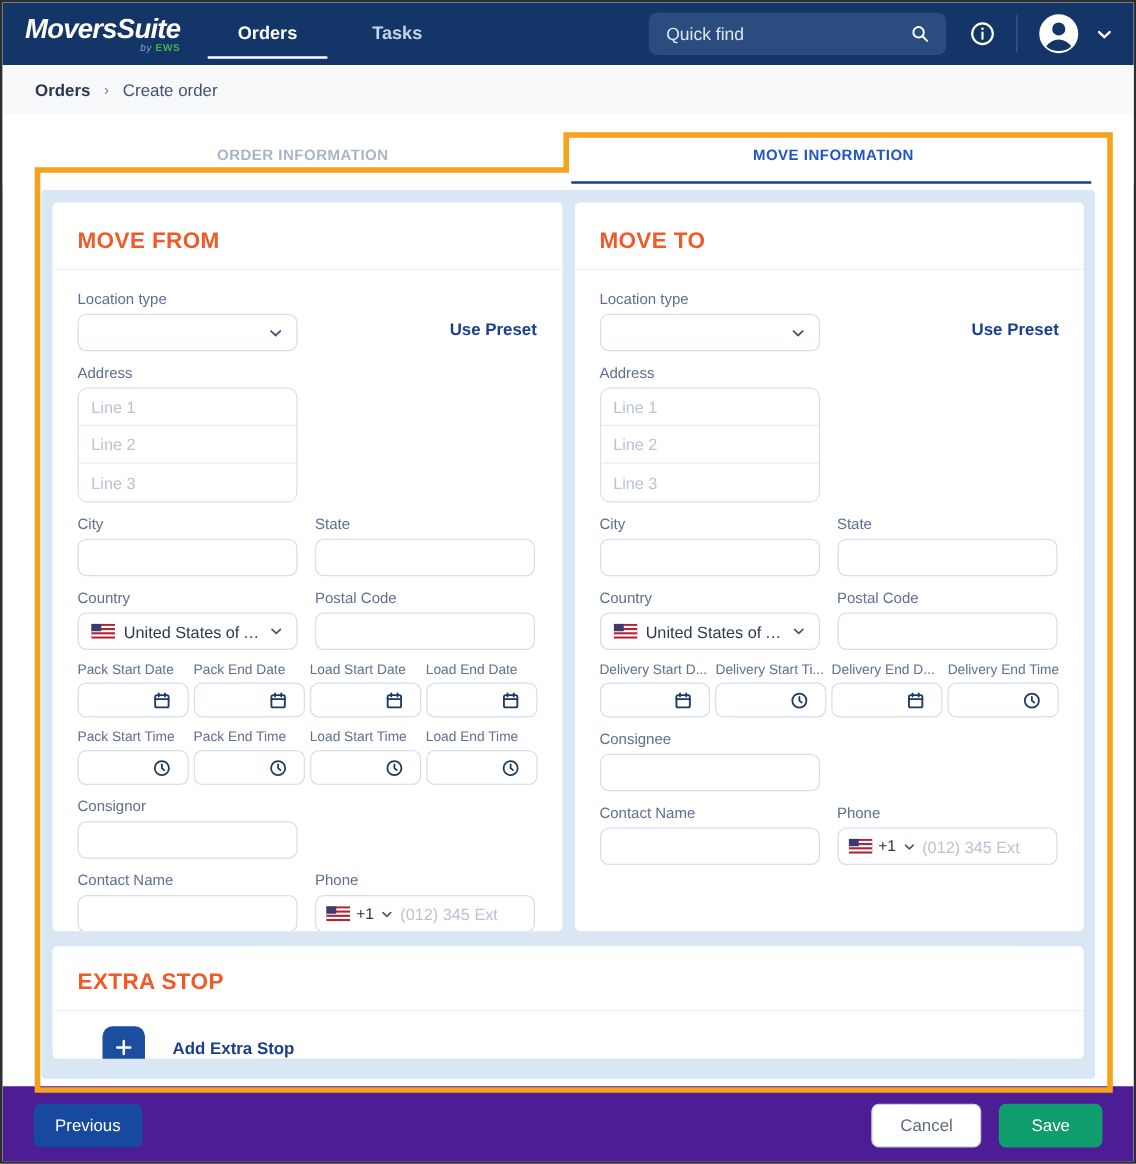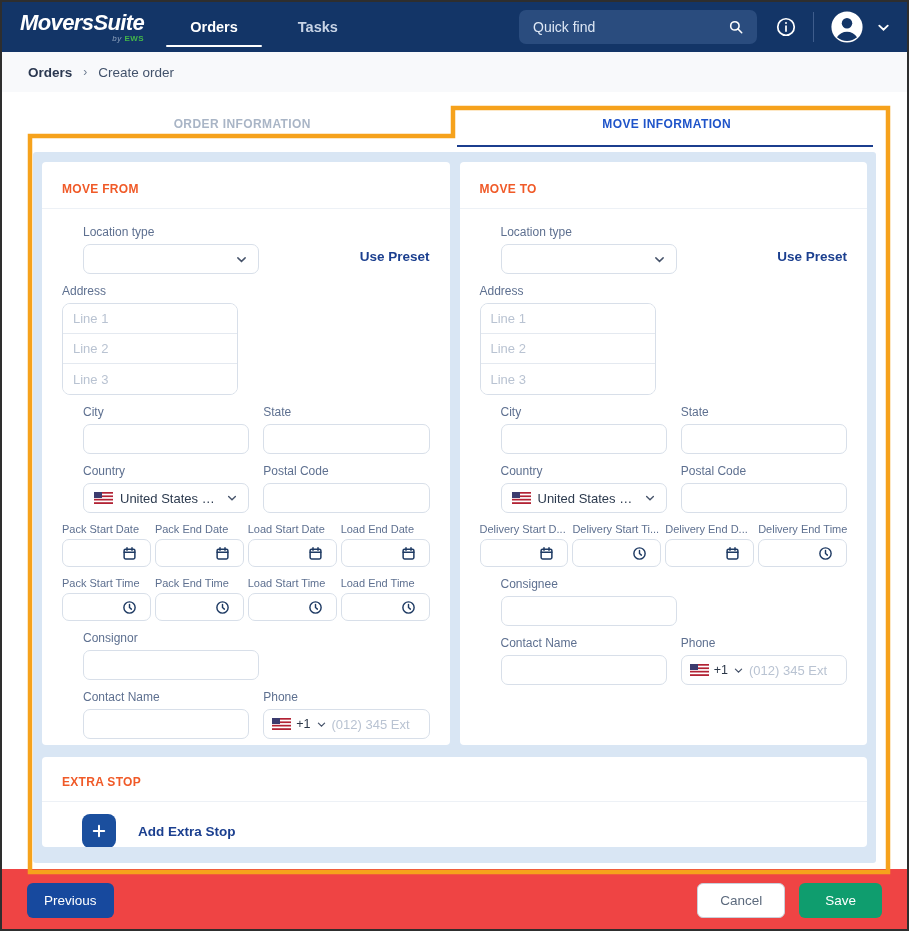--- a/index.html
+++ b/index.html
@@ -39,25 +39,25 @@
   
   .tabs { height:56px; display:flex; padding:0 28px; background:#fff; }
   .tab { flex:1; display:flex; align-items:flex-end; justify-content:center; padding-bottom:17px; font-size:12px; font-weight:bold; letter-spacing:.4px; color:#a9b5c6; position:relative; cursor:pointer; }
   .tab.active { color:#1f54c9; }
   .tab.active::after { content:""; position:absolute; left:2px; right:6px; bottom:1px; height:2px; background:#1b3e8e; }
 
   
   .content { margin:4px 31px 0; height:711px; background:#d9e6f4; border-radius:3px; padding:10px 9px; }
   .cards { display:flex; gap:10px; }
   .card { flex:1; background:#fff; border-radius:4px; height:583px; padding:14px 20px 0; overflow:hidden; min-width:0; }
-  .card-h { color:#f05a28; font-size:12px; font-weight:bold; letter-spacing:.3px; padding:6px 20px 12px; margin:0 -20px 16px; border-bottom:1px solid #edf1f6; }
+  .card-h { color:#f05a28; font-size:18px; font-weight:bold; letter-spacing:.3px; padding:6px 20px 12px; margin:0 -20px 16px; border-bottom:1px solid #edf1f6; }
 
   .lbl { display:block; font-size:12px; color:#5e7090; margin-bottom:5px; }
   .lbl.sm { font-size:11px; white-space:nowrap; overflow:hidden; margin-bottom:4px; }
-  .row { display:flex; gap:14px; margin-bottom:10px;margin-left:21px; }
+  .row { display:flex; gap:14px; margin-bottom:10px; }
   .col { width:176px; min-width:0; }
   .inp { width:100%; height:30px; border:1px solid #d8dfe9; border-radius:7px; background:#fff; font-size:13px; color:#2d3748; padding:0 10px; font-family:inherit; outline:none; }
   .inp::placeholder { color:#b9c3d2; opacity:1; }
 
   .addr-group { width:176px; border:1px solid #d8dfe9; border-radius:8px; overflow:hidden; background:#fff; }
   .addr-group input { display:block; width:100%; height:30px; border:none; border-bottom:1px solid #e4e9f0; padding:0 10px; font-size:13px; font-family:inherit; outline:none; color:#2d3748; }
   .addr-group input:last-child { border-bottom:none; }
   .addr-group input::placeholder { color:#b9c3d2; opacity:1; }
 
   .selectbox { display:flex; align-items:center; height:30px; border:1px solid #d8dfe9; border-radius:7px; padding:0 10px; gap:7px; background:#fff; cursor:pointer; }
@@ -74,21 +74,21 @@
 
   .use-preset { margin-left:auto; margin-top:24px; color:#1b3f8f; font-size:13.5px; font-weight:bold; cursor:pointer; white-space:nowrap; }
 
   .extra { margin-top:12px; background:#fff; border-radius:4px; height:90px; padding:12px 20px 0; overflow:hidden; }
   .extra .card-h { margin-bottom:12px; }
   .extra-row { display:flex; align-items:center;padding-left:20px; }
   .add-btn { width:34px; height:34px; border-radius:8px; background:#1b4f9e; display:flex; align-items:center; justify-content:center; border:none; cursor:pointer; padding:0; }
   .add-lbl { margin-left:22px; color:#1b3f8f; font-size:13.5px; font-weight:bold; cursor:pointer; }
 
   
-  .footer { display:flex; align-items:center; padding:0 25px; height:62px; margin-top:6px; background:#ef4444; }
+  .footer { display:flex; align-items:center; padding:0 25px; height:62px; margin-top:6px; background:#4c1d95; }
   .btn { border-radius:6px; font-size:13.5px; font-family:inherit; cursor:pointer; }
   .btn-prev { background:#17499e; color:#fff; border:none; padding:10px 17px; }
   .btn-cancel { background:#fff; color:#5c6a7d; border:1px solid #c9d0da; padding:9px 22px; margin-left:auto; }
   .btn-save { background:#0f9d6e; color:#fff; border:none; padding:10px 26px; margin-left:14px; }
 
   
   .annotation { position:absolute; left:0; top:0; pointer-events:none; z-index:5; }
 </style>
 </head>
 <body>

